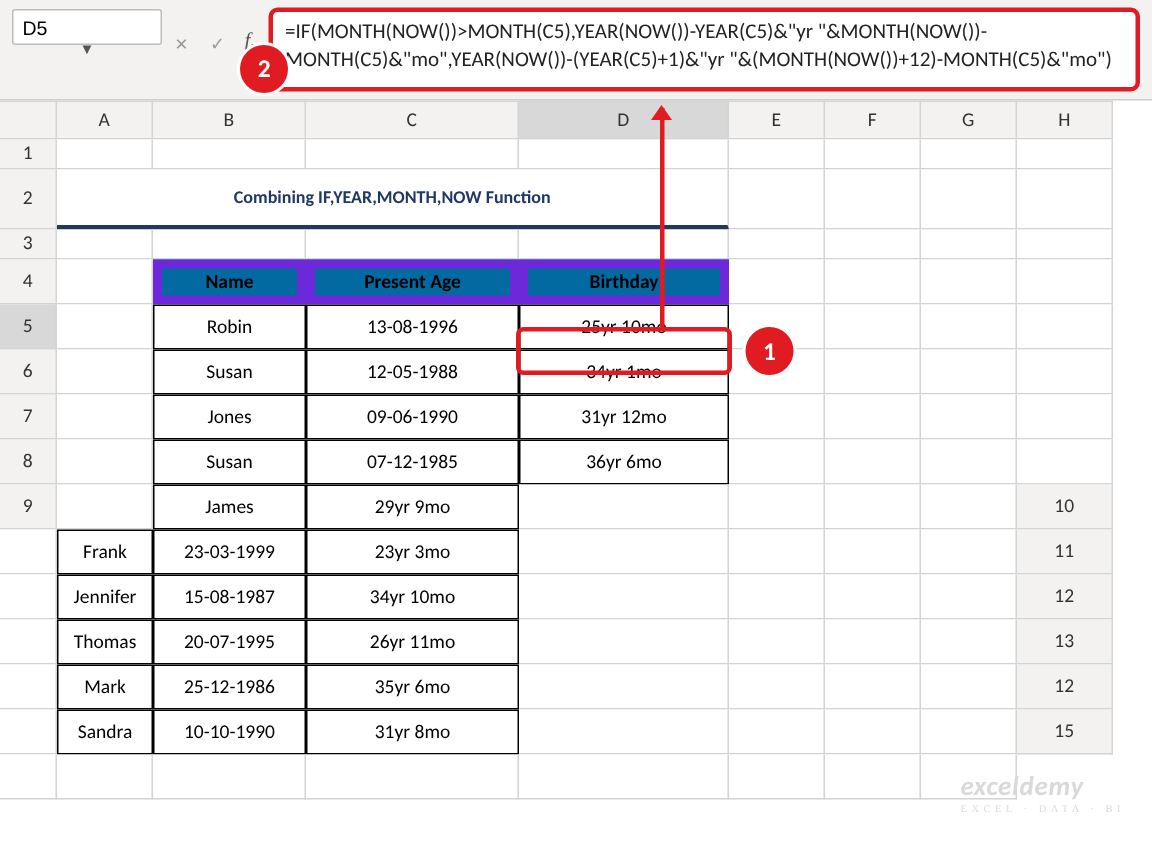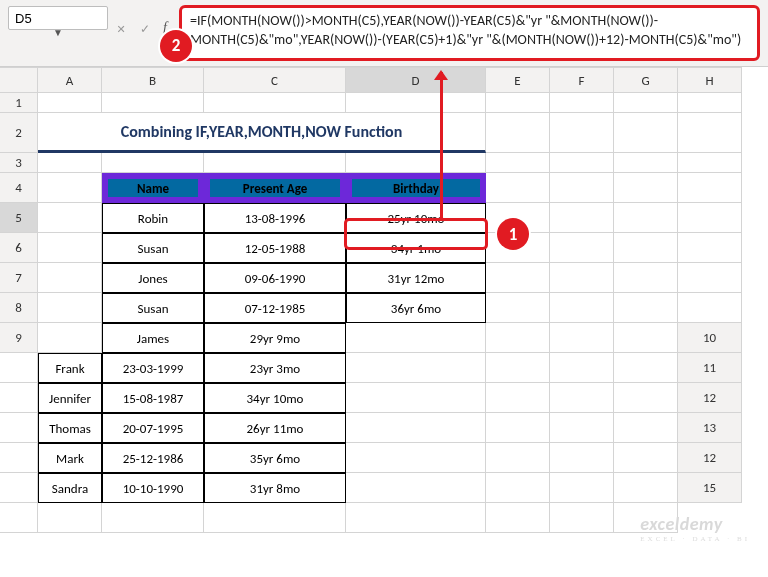--- a/index.html
+++ b/index.html
@@ -90,21 +90,21 @@
   font-size: 13px;
   background: #fff;
 }
 .col-head { background:#f3f2f1; color:#333; border-top:1px solid #d4d4d4; }
 .row-head { background:#f3f2f1; color:#333; justify-content:center; }
 .col-head.sel, .row-head.sel { background:#d8d8d8; }
 .corner { background:#f3f2f1; border-right:1px solid #d4d4d4; border-bottom:1px solid #d4d4d4; border-top:1px solid #d4d4d4; }
 .title-merge {
   grid-column: 2 / 5;
   font-weight: 700;
-  font-size: 16px;
+  font-size: 12px;
   color: #203864;
   border-bottom: 3px solid #203864;
   justify-content: center;
 }
 .table-head {
   background: #0369a1;
   font-weight: 700;
   border: 6px solid #6d28d9;
 }
 .table-cell {

